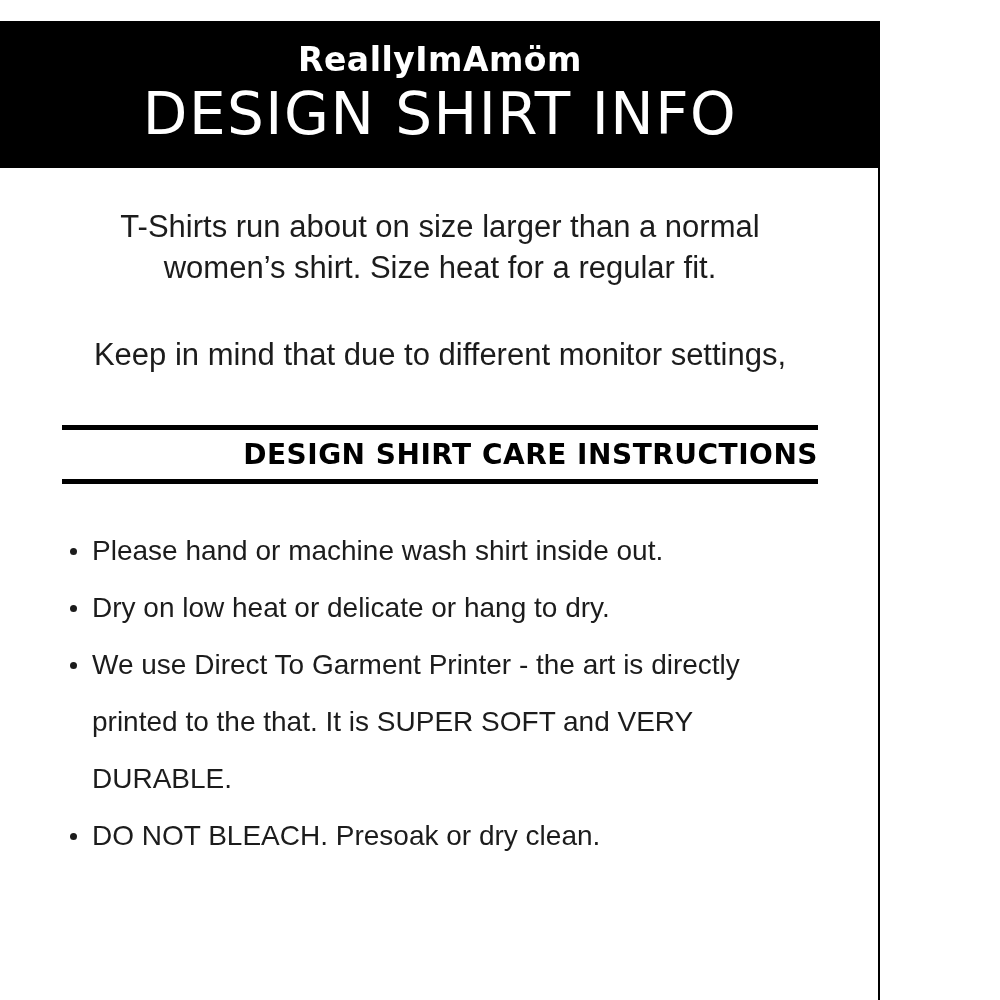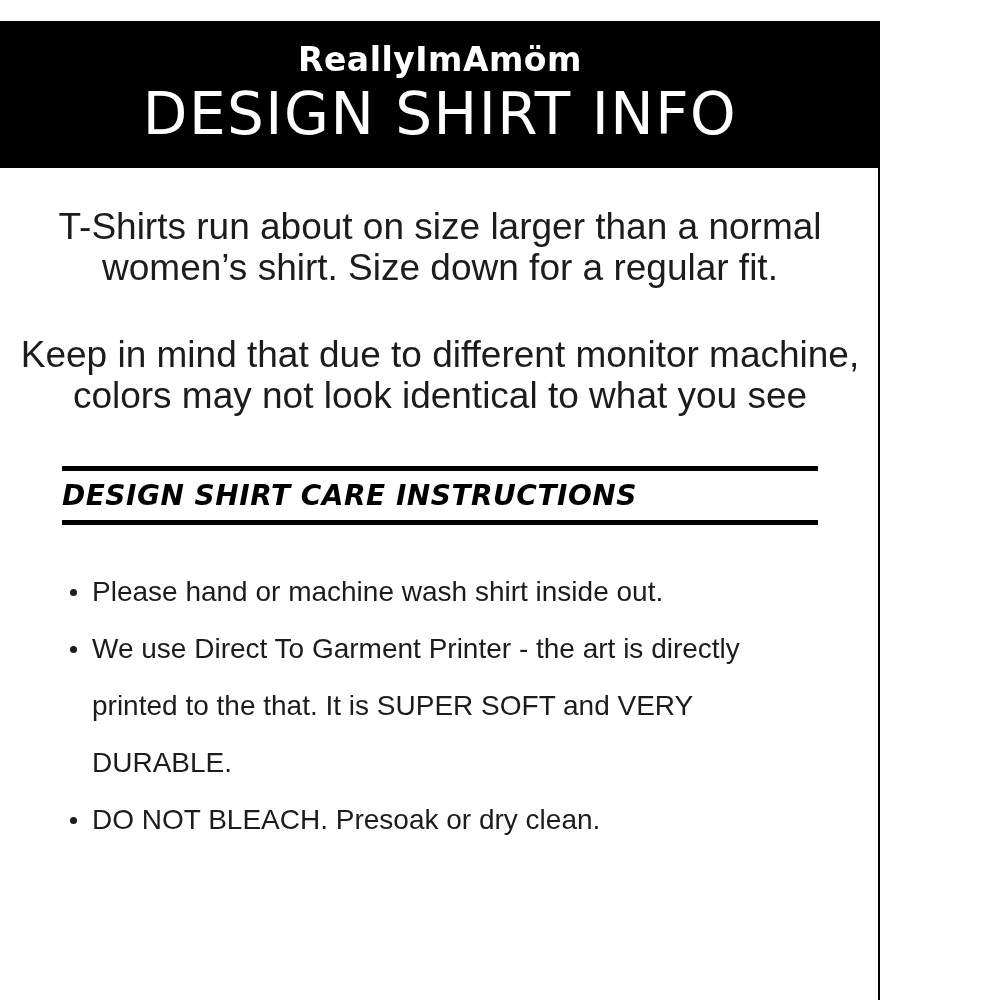--- a/index.html
+++ b/index.html
@@ -41,34 +41,33 @@
     font-family:"DejaVu Sans", sans-serif;
     font-weight:normal;
     font-size:58px;
     letter-spacing:1.5px;
     line-height:62px;
     margin-top:4px;
   }
   
   .intro{
     text-align:center;
-    font-size:37px;
+    font-size:31px;
     line-height:41px;
     margin-top:38px;
   }
   .intro .para{margin:0 0 46px 0;}
   .intro .line{white-space:nowrap;}
   
   .care-divider{
     margin:50px 62px 0 62px;
     border-top:5px solid var(--rule);
     border-bottom:5px solid var(--rule);
     padding:8px 0;
-    text-align:left;
-    font-style:italic;
+    text-align:right;
   }
   .care-heading{
     font-family:"DejaVu Sans", sans-serif;
     font-weight:bold;
     font-size:28px;
     letter-spacing:0.5px;
     color:#000;
     line-height:33px;
   }
   
@@ -109,37 +108,42 @@
 <div class="canvas">
 
   <div class="header">
     <div class="brand">ReallyImAmöm</div>
     <div class="title">DESIGN SHIRT INFO</div>
   </div>
 
   <div class="intro">
     <div class="para">
       <div class="line">T-Shirts run about on size larger than a normal</div>
-      <div class="line">women’s shirt. Size down for a regular fit.</div>
+      <div class="line">women’s shirt. Size heat for a regular fit.</div>
     </div>
     <div class="para">
-      <div class="line">Keep in mind that due to different monitor machine,</div>
-      <div class="line">colors may not look identical to what you see</div>
+      <div class="line">Keep in mind that due to different monitor settings,</div>
     </div>
   </div>
 
   <div class="care-divider">
     <div class="care-heading">DESIGN SHIRT CARE INSTRUCTIONS</div>
   </div>
 
   <ul class="care-list">
     <li class="care-item">
       <span class="bullet"></span>
       <div class="item-lines">
         <div class="line">Please hand or machine wash shirt inside out.</div>
+      </div>
+    </li>
+    <li class="care-item">
+      <span class="bullet"></span>
+      <div class="item-lines">
+        <div class="line">Dry on low heat or delicate or hang to dry.</div>
       </div>
     </li>
     <li class="care-item">
       <span class="bullet"></span>
       <div class="item-lines">
         <div class="line">We use Direct To Garment Printer - the art is directly</div>
         <div class="line">printed to the that. It is SUPER SOFT and VERY</div>
         <div class="line">DURABLE.</div>
       </div>
     </li>

